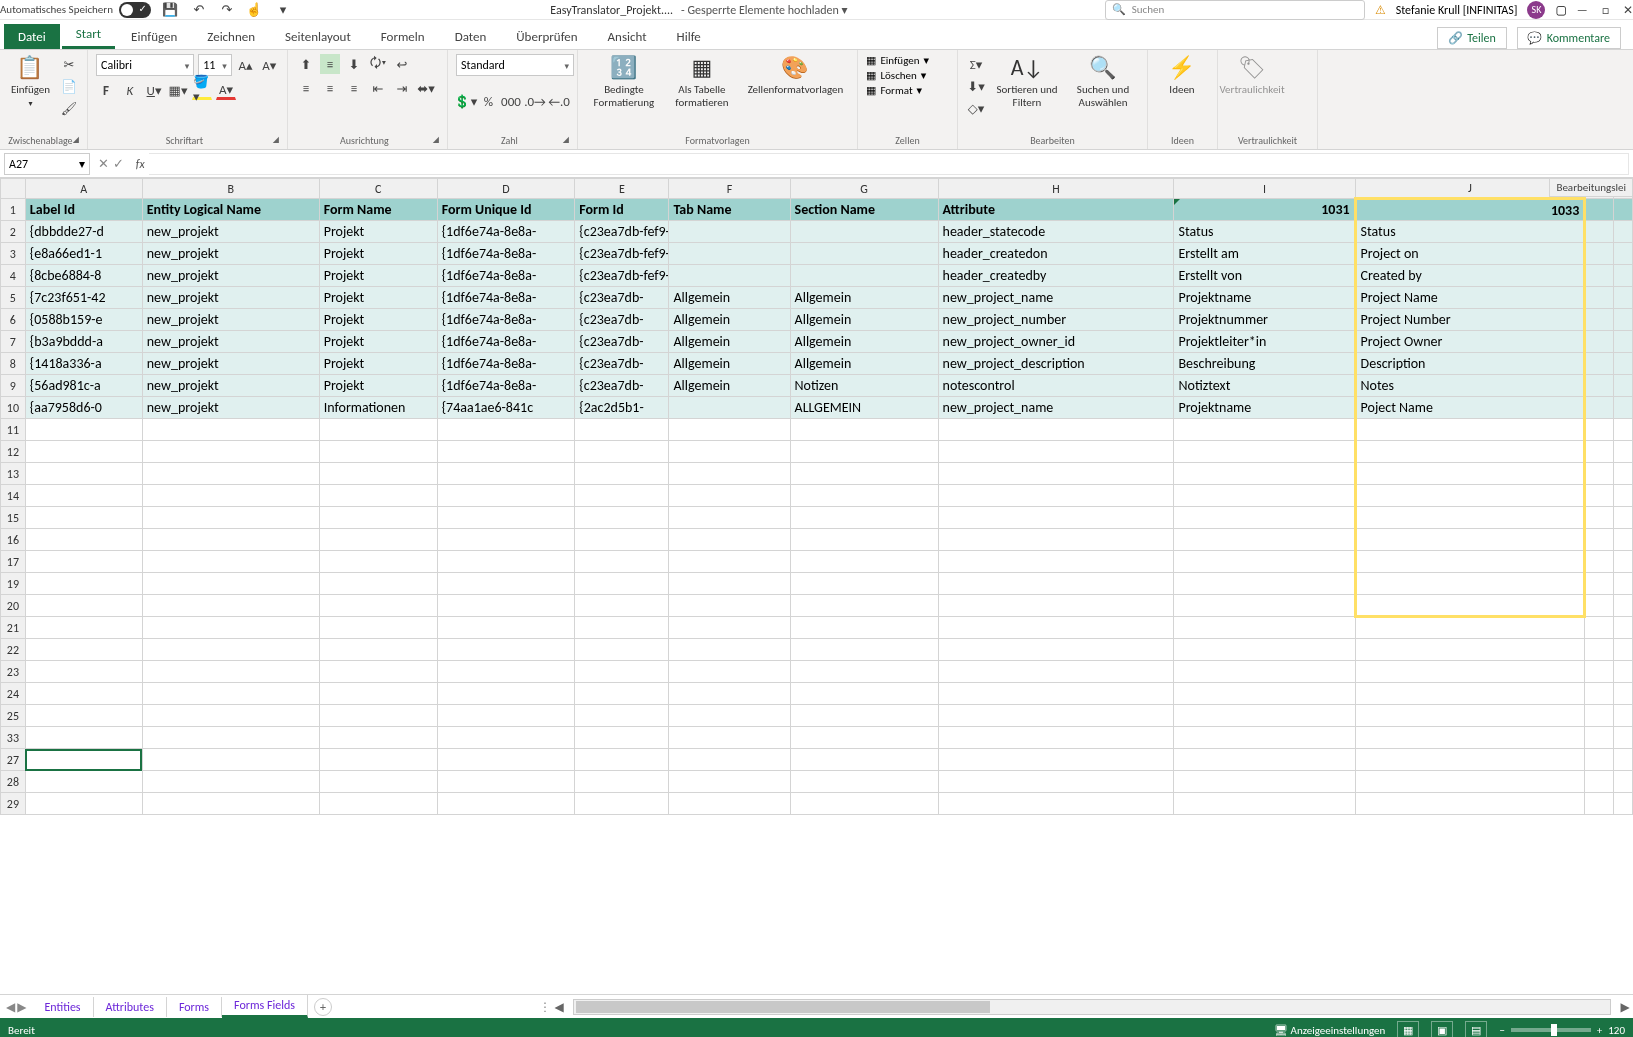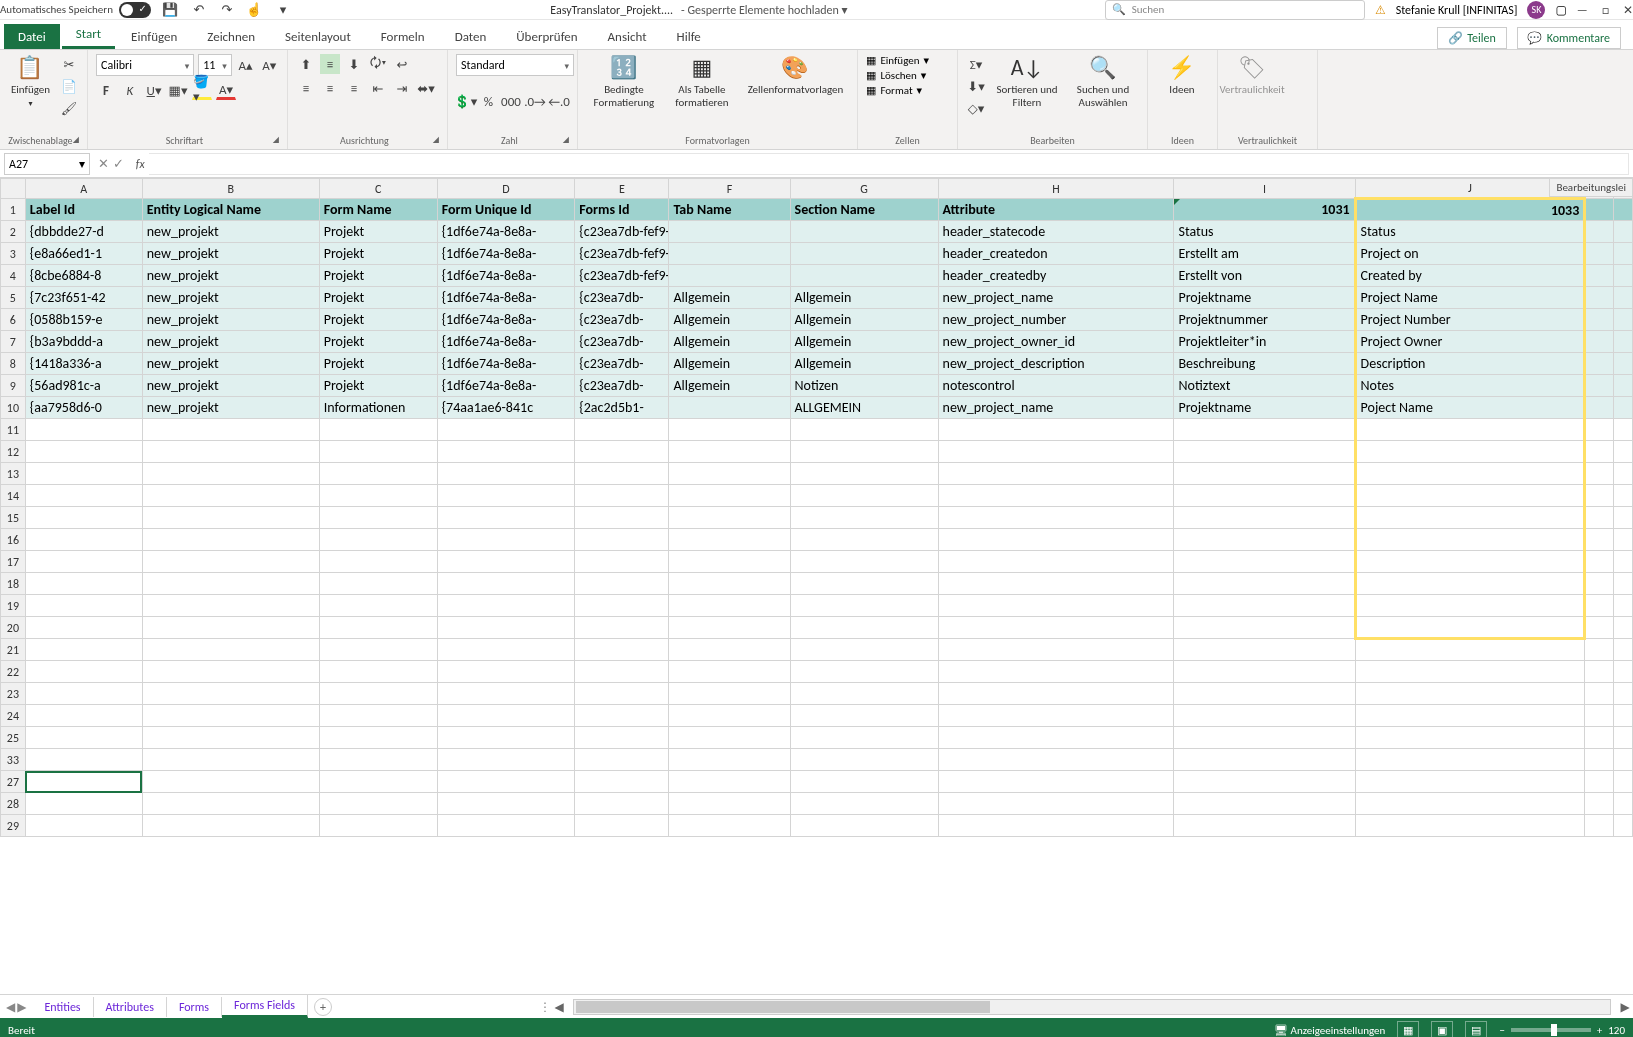--- a/index.html
+++ b/index.html
@@ -343,21 +343,21 @@
           <th>L</th>
         </tr>
     </thead>
     <tbody id="tbody">
         <tr>
           <th class="rowhdr">1</th>
           <td class="hdrcell">Label Id</td>
           <td class="hdrcell">Entity Logical Name</td>
           <td class="hdrcell">Form Name</td>
           <td class="hdrcell">Form Unique Id</td>
-          <td class="hdrcell">Forms Id</td>
+          <td class="hdrcell">Form Id</td>
           <td class="hdrcell">Tab Name</td>
           <td class="hdrcell">Section Name</td>
           <td class="hdrcell">Attribute</td>
           <td class="hdrcell num greentri">1031</td>
           <td class="hdrcell num" style="border-left: 3px solid rgb(255, 224, 102); border-right: 3px solid rgb(255, 224, 102); border-top: 3px solid rgb(255, 224, 102);">1033</td>
           <td class="hdrcell"></td>
           <td class="hdrcell"></td>
         </tr>
         <tr>
           <th class="rowhdr">2</th>
@@ -579,35 +579,20 @@
           <td></td>
           <td></td>
           <td></td>
           <td></td>
           <td style="border-left: 3px solid rgb(255, 224, 102); border-right: 3px solid rgb(255, 224, 102);"></td>
           <td></td>
           <td></td>
         </tr>
         <tr>
           <th class="rowhdr">17</th>
-          <td></td>
-          <td></td>
-          <td></td>
-          <td></td>
-          <td></td>
-          <td></td>
-          <td></td>
-          <td></td>
-          <td></td>
-          <td style="border-left: 3px solid rgb(255, 224, 102); border-right: 3px solid rgb(255, 224, 102);"></td>
-          <td></td>
-          <td></td>
-        </tr>
-        <tr>
-          <th class="rowhdr">18</th>
           <td></td>
           <td></td>
           <td></td>
           <td></td>
           <td></td>
           <td></td>
           <td></td>
           <td></td>
           <td></td>
           <td style="border-left: 3px solid rgb(255, 224, 102); border-right: 3px solid rgb(255, 224, 102);"></td>

